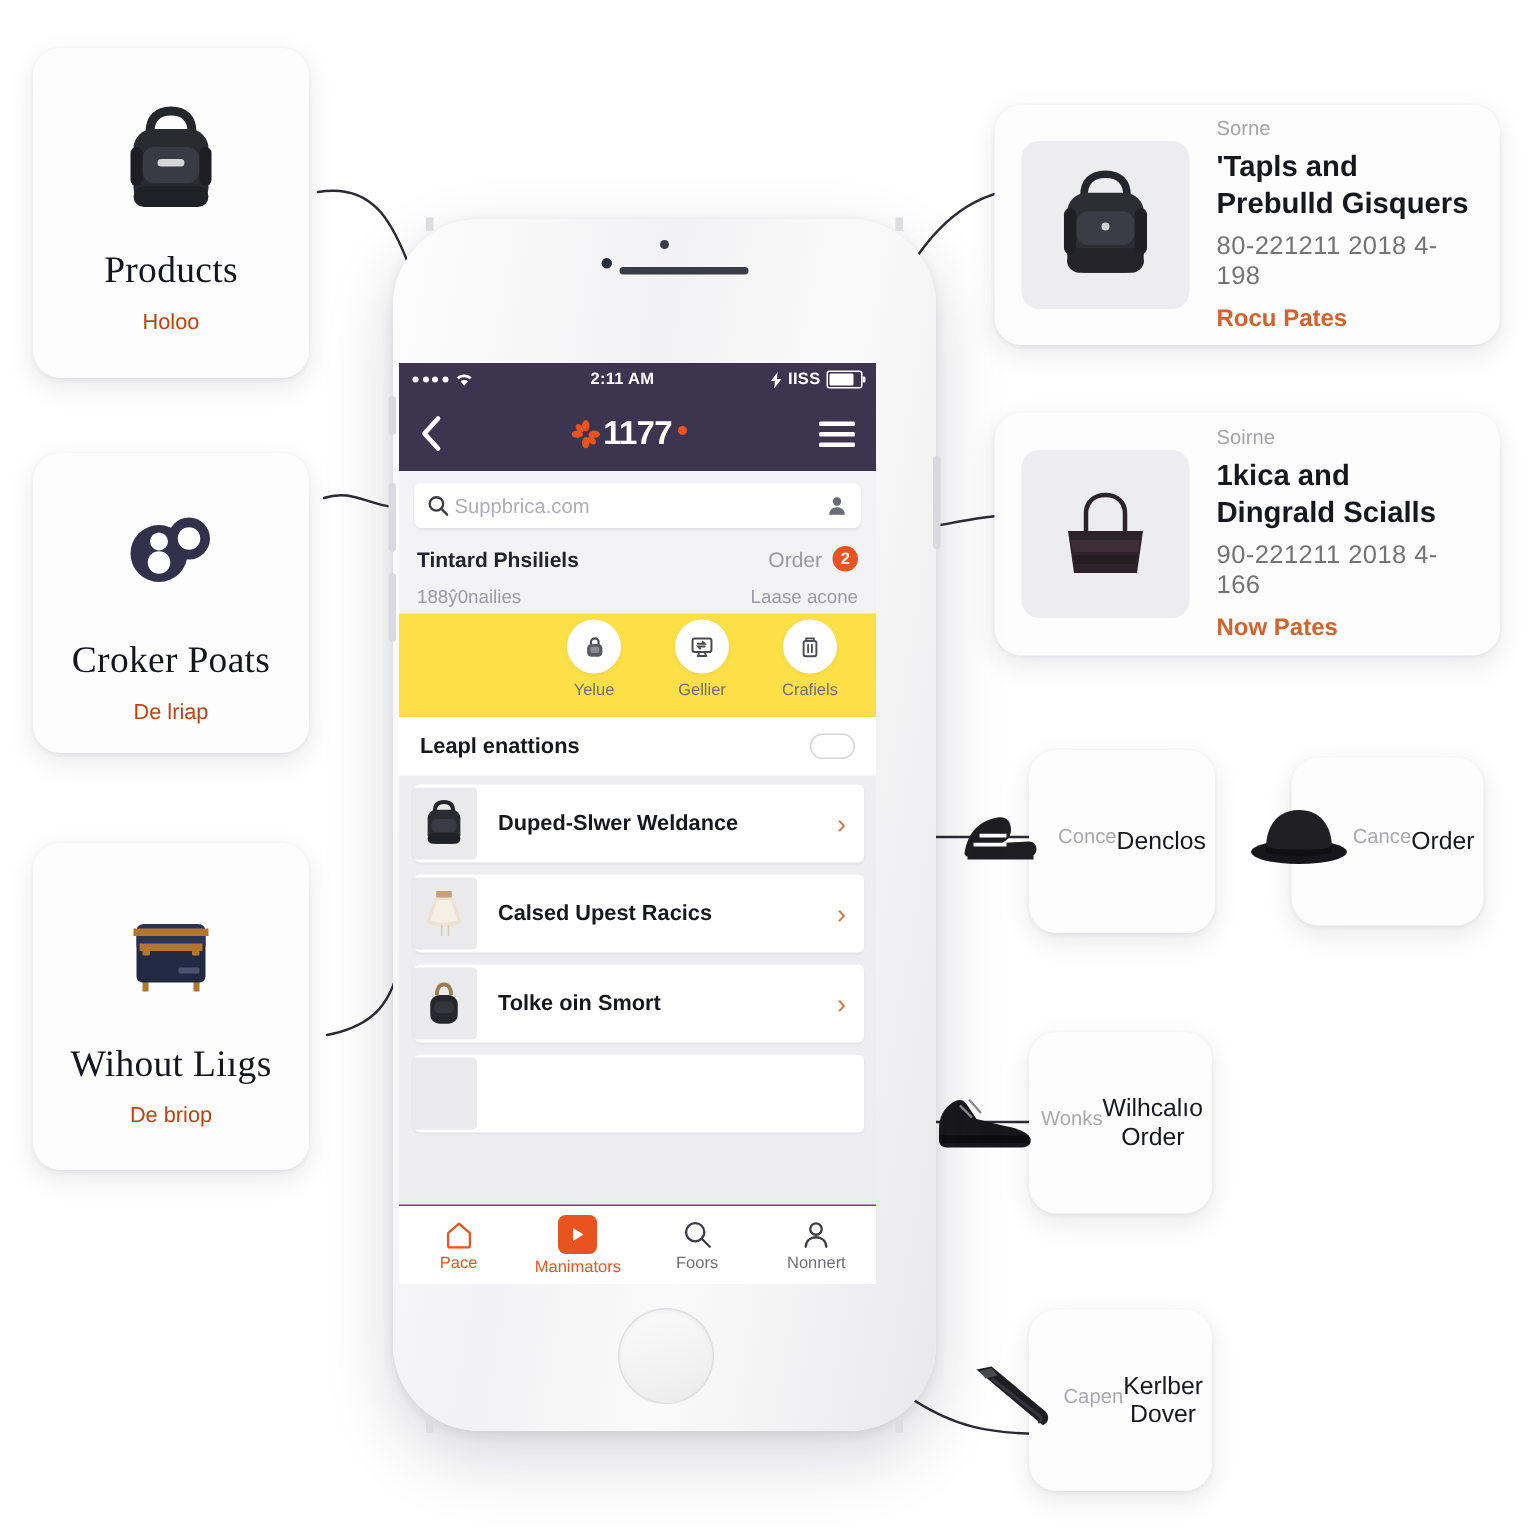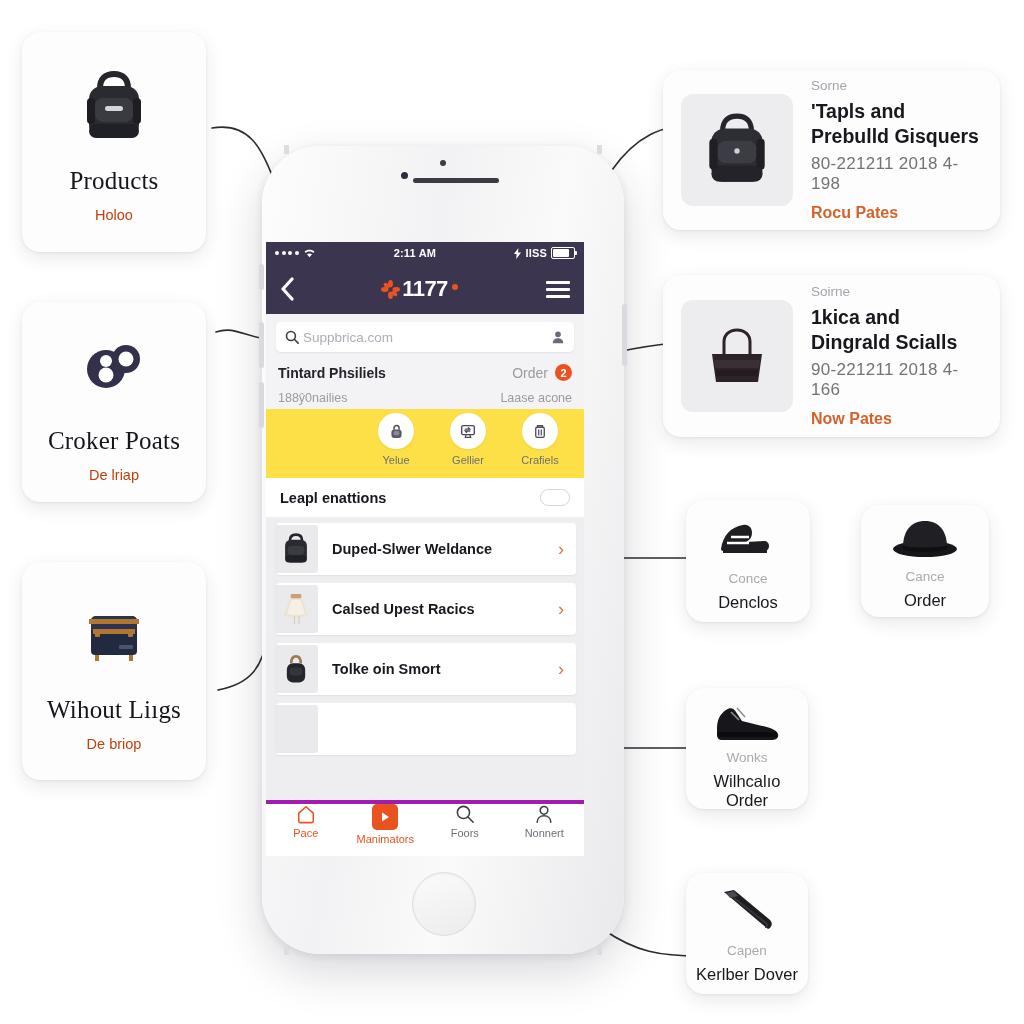--- a/index.html
+++ b/index.html
@@ -75,21 +75,21 @@
     line-height:1.28;margin-bottom:5px;
   }
   .rcard .rmeta{font-size:17px;color:#737373;letter-spacing:.3px;margin-bottom:10px;}
   .rcard .rlink{font-size:16px;color:#d4622a;font-weight:bold;}
 
   #rcard0{left:663px;top:70px;width:337px;height:160px;}
   #rcard1{left:663px;top:275px;width:337px;height:162px;}
 
   
   .scard{
-    display:flex;flex-direction:column;align-items:center;justify-content:flex-start;
+    display:flex;flex-direction:row;align-items:center;justify-content:flex-end;
     box-sizing:border-box;padding:10px 6px;
   }
   .scard .sthumb{
     height:62px;width:100%;
     display:flex;align-items:center;justify-content:center;
     margin-bottom:8px;
   }
   .scard .skicker{font-size:13.5px;color:#a9a9b0;margin-bottom:7px;}
   .scard .stitle{font-size:16.5px;color:#17181d;text-align:center;line-height:1.15;}
 
@@ -229,22 +229,22 @@
     width:44px;height:48px;flex:0 0 44px;background:#eaeaec;border-radius:3px;
     margin-left:-2px;
     display:flex;align-items:center;justify-content:center;overflow:hidden;
   }
   .lrow .ltx{flex:1;padding-left:14px;font-size:14.5px;font-weight:bold;color:#17181d;}
   .lrow .lch{padding-right:12px;color:#d4753f;font-size:18px;line-height:1;}
 
   
   .tabbar{
     position:absolute;left:0;right:0;bottom:0;height:52px;background:#fff;
-    display:flex;align-items:flex-start;justify-content:space-around;
-    border-top:4px solid #a21caf;
+    display:flex;align-items:center;justify-content:space-around;
+    border-top:1px solid #a21caf;
   }
   .tab{display:flex;flex-direction:column;align-items:center;gap:3px;width:70px;}
   .tab .tl{font-size:11px;color:#6e6e77;}
   .tab.active .tl{color:#e8531f;}
   .tabsq{width:26px;height:26px;border-radius:5px;background:#e8531f;display:flex;align-items:center;justify-content:center;}
 
   svg{display:block;}
 </style>
 </head>
 <body>

